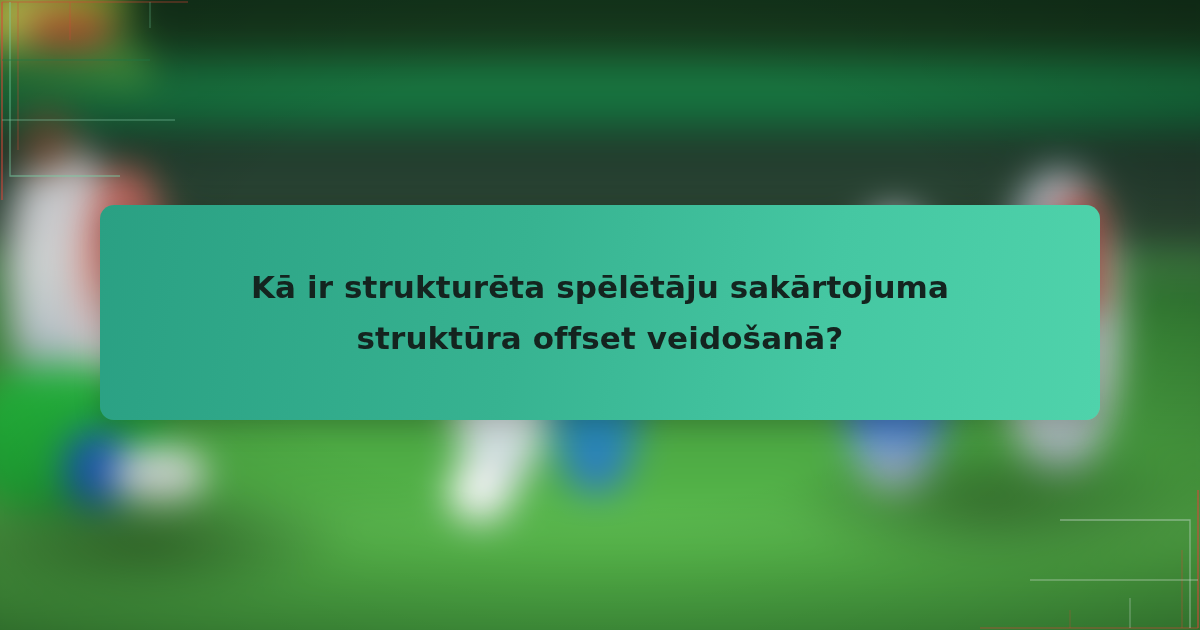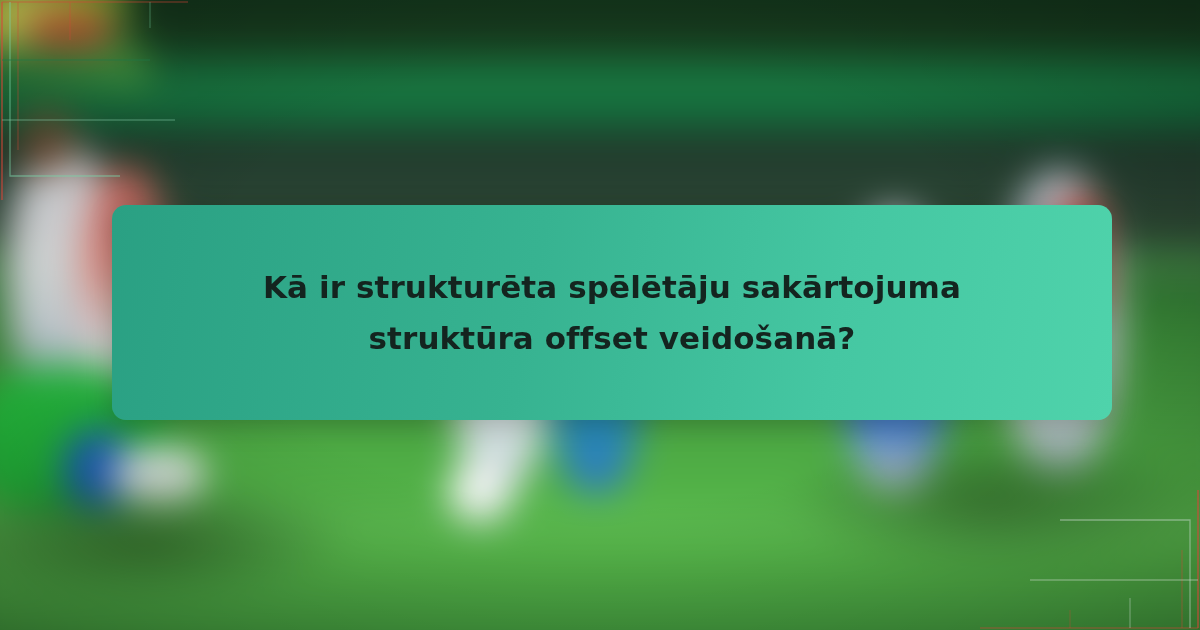--- a/index.html
+++ b/index.html
@@ -125,21 +125,21 @@
   }
 
   
   .corner { position: absolute; pointer-events: none; }
   .corner-tl { left: 0; top: 0; }
   .corner-br { right: 0; bottom: 0; }
 
   
   .card {
     position: absolute;
-    left: 112px;
+    left: 100px;
     top: 205px;
     width: 1000px;
     height: 215px;
     background: linear-gradient(100deg, #2aa083 0%, #37b391 42%, #45c7a2 72%, #4fd3ab 100%);
     border-radius: 14px;
     box-shadow: 0 6px 26px rgba(0,0,0,.22);
     display: flex;
     align-items: center;
     justify-content: center;
     padding: 0 70px;

